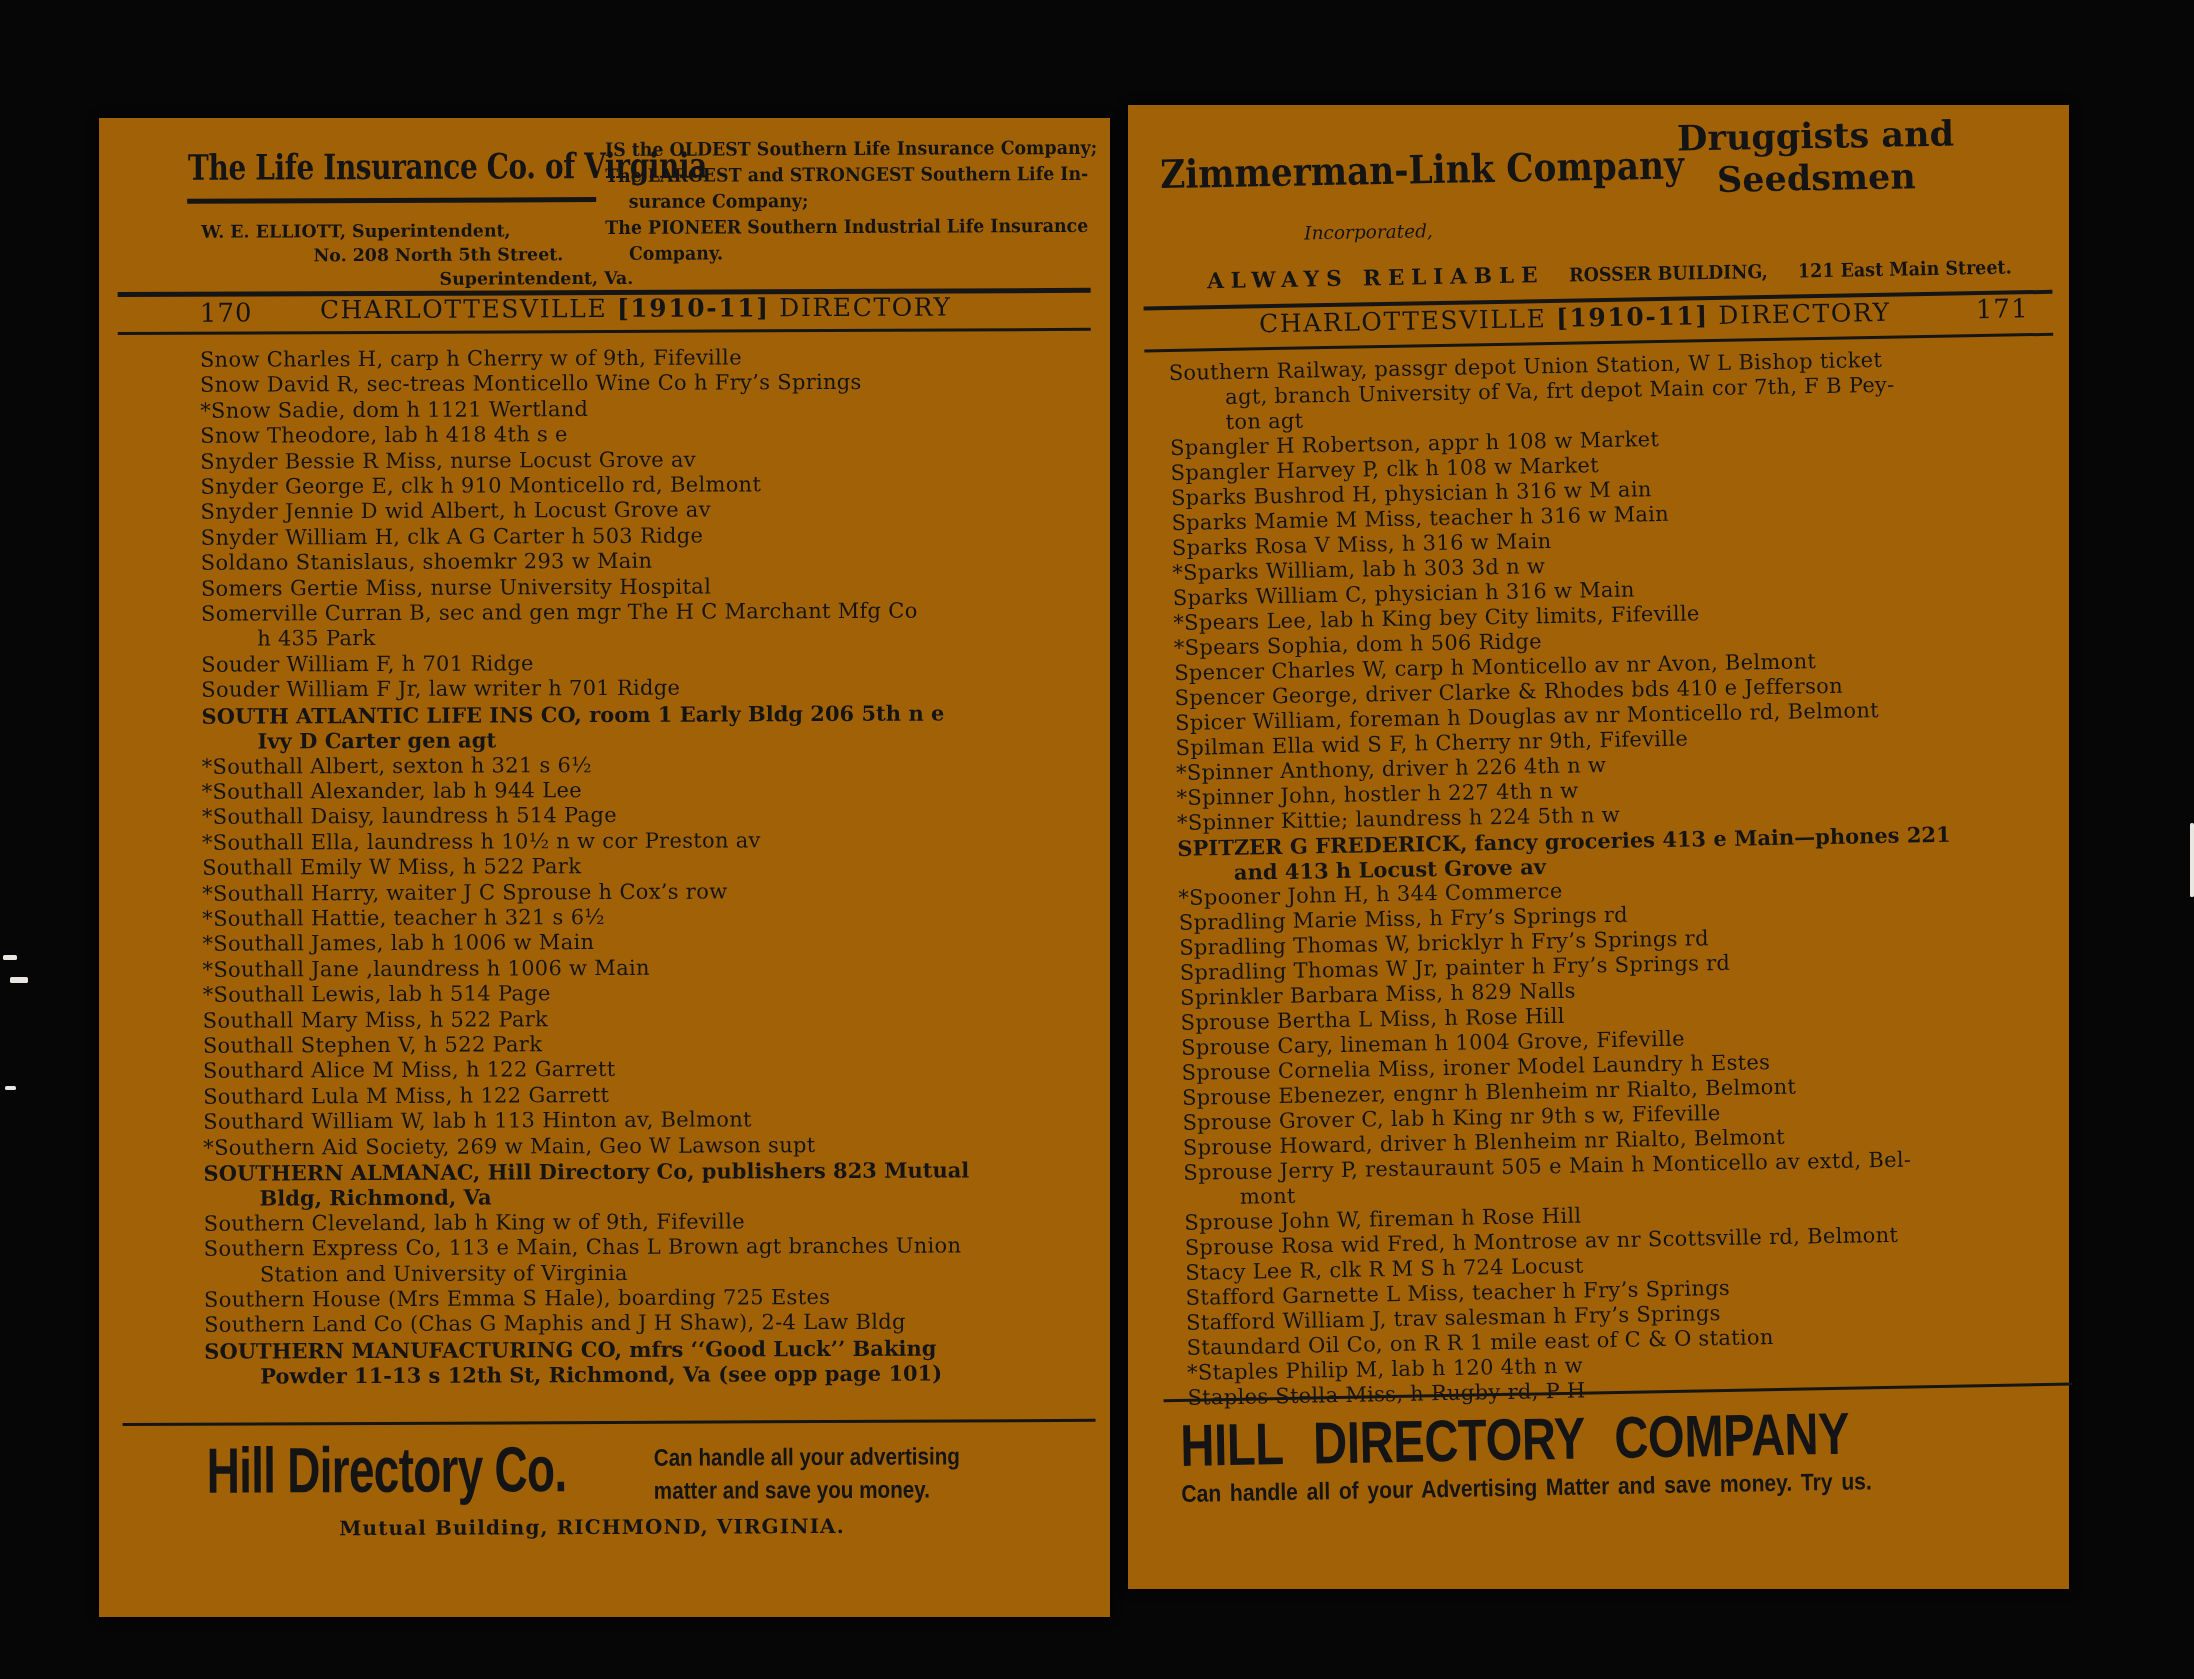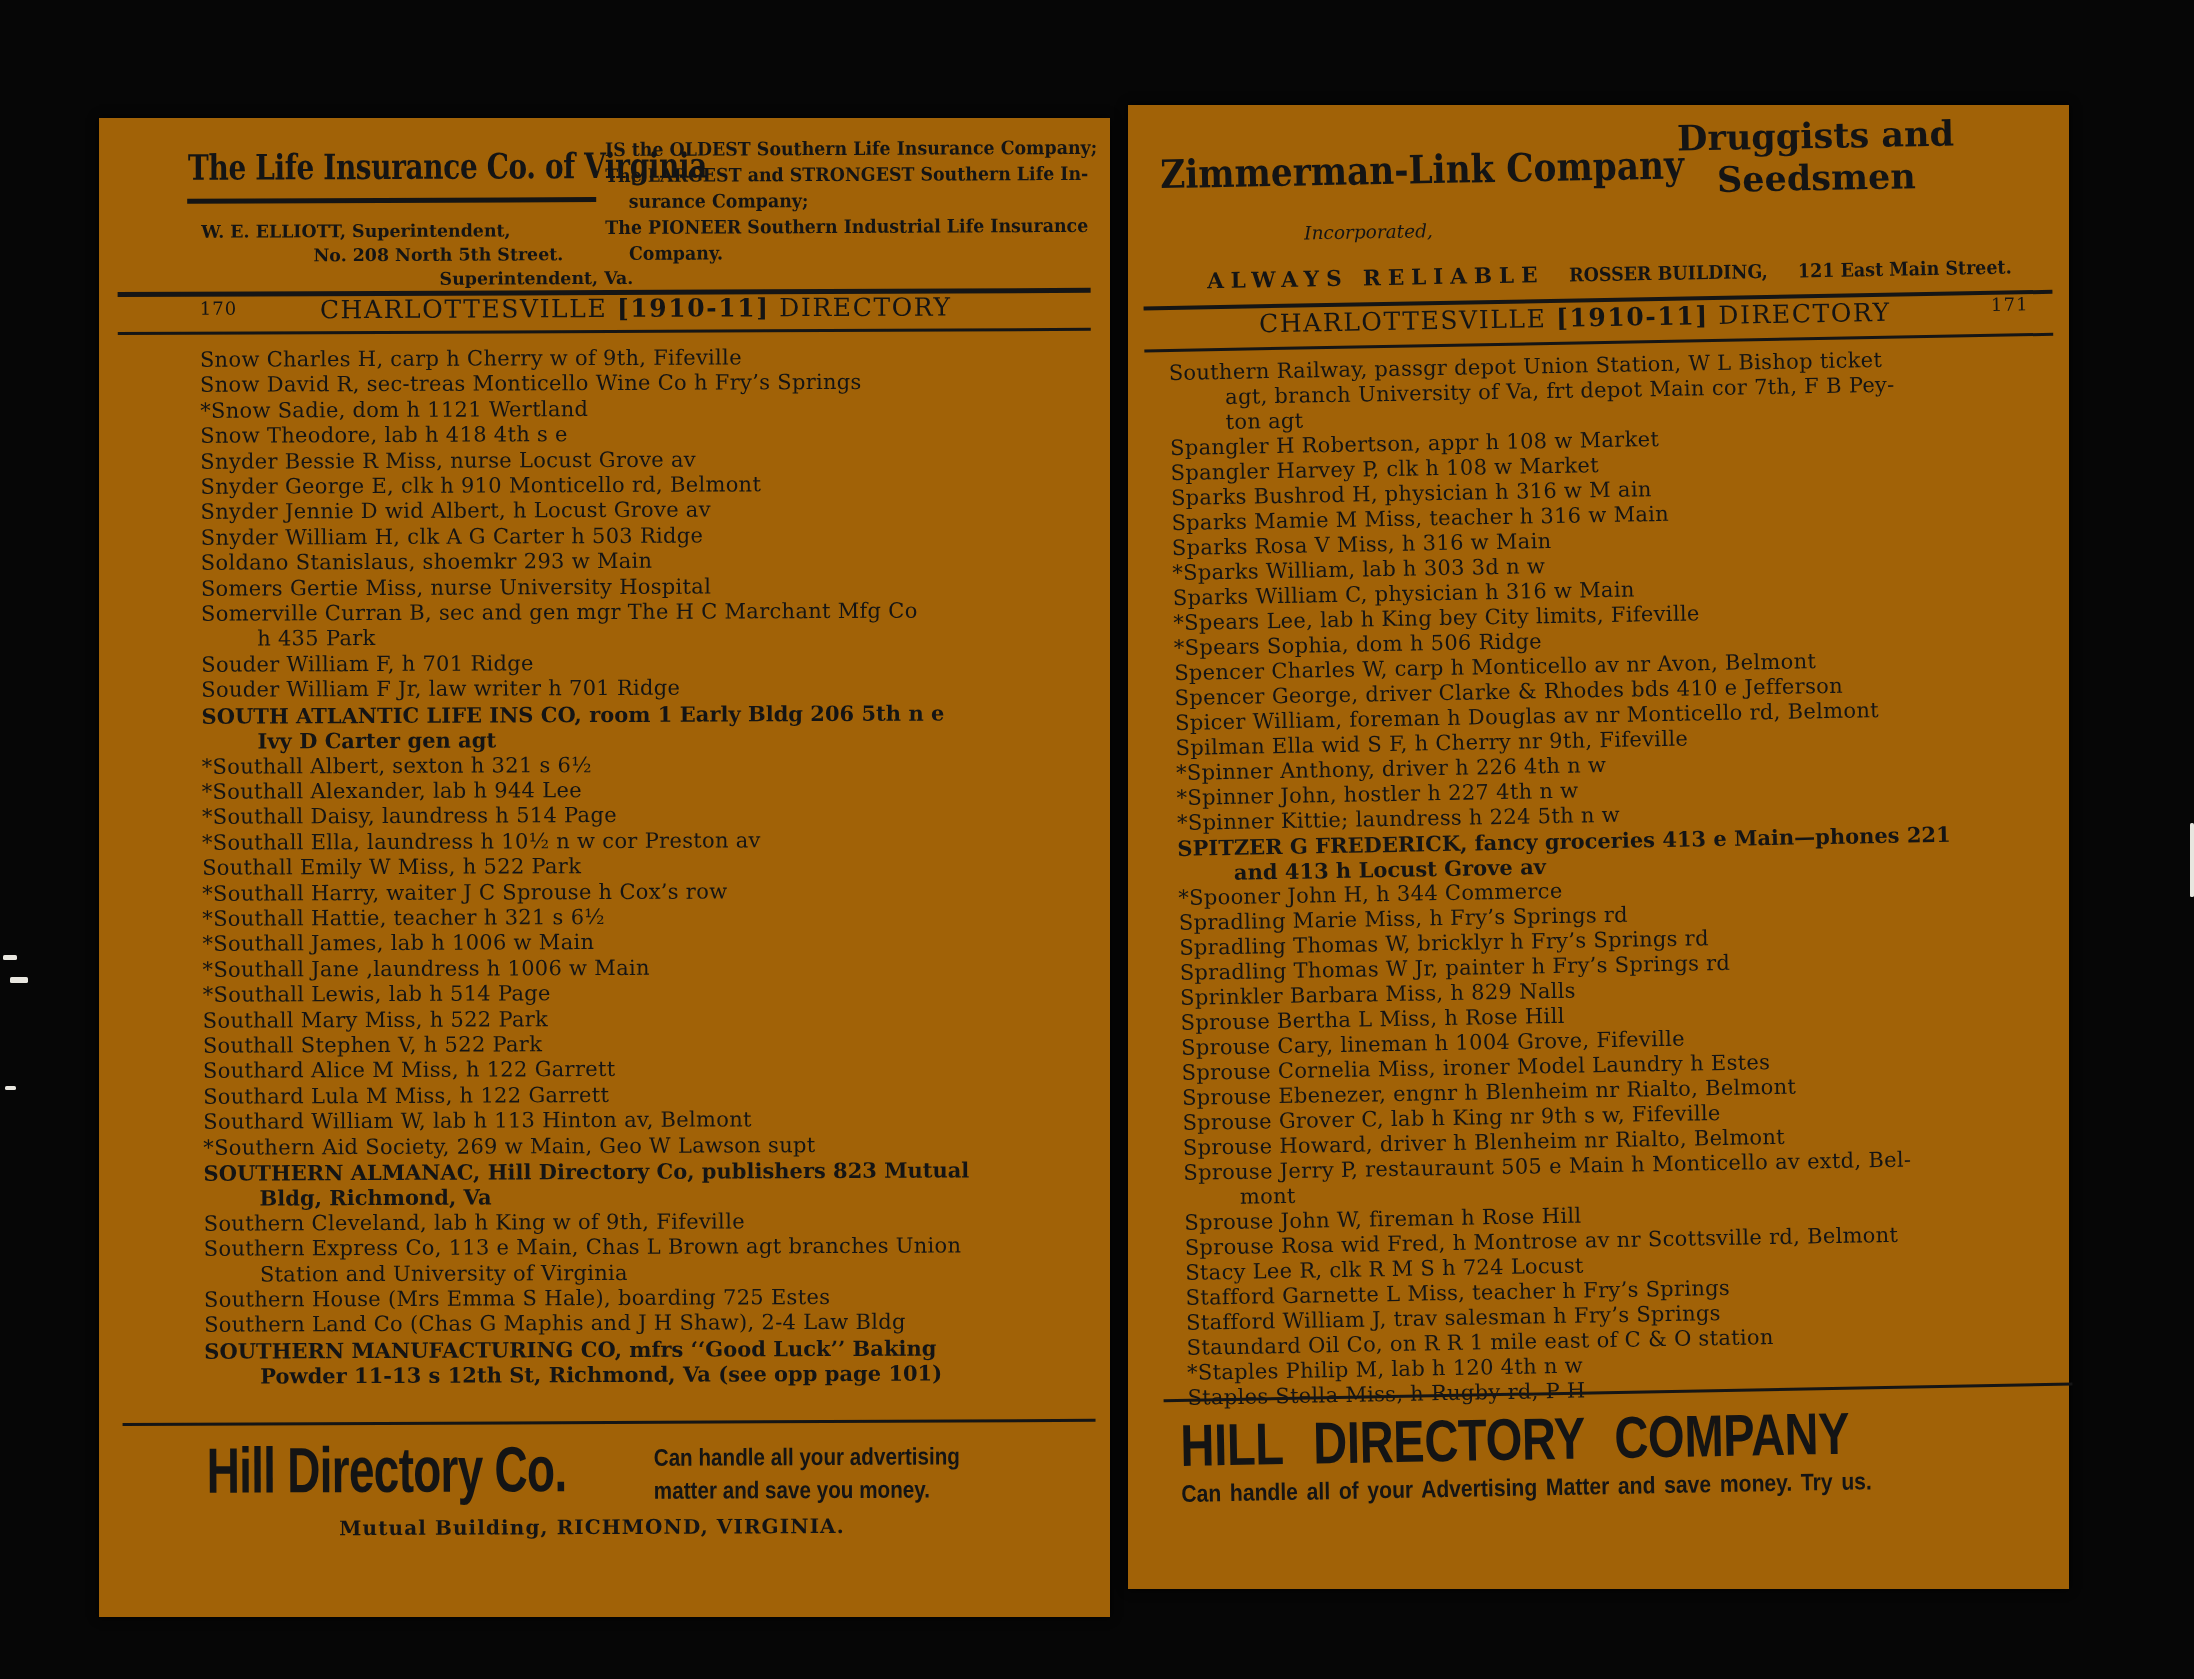--- a/index.html
+++ b/index.html
@@ -27,21 +27,21 @@
   .lp-sub{left:103px;top:100px;font-size:17.4px;font-weight:bold;line-height:24px}
   .lp-sub .l2{margin-left:112px}
   .lp-sub .l3{margin-left:238px}
   .lp-ad-right{left:507px;top:19px;width:380px;font-size:18.5px;font-weight:bold;line-height:26px;
     transform:scaleX(.94);transform-origin:left top}
   .lp-ad-right .ind2{padding-left:25px}
 
   
   .hdr-rule-a{left:19px;right:19px;height:4.7px}
   .hdr-rule-b{left:19px;right:19px;height:2.6px}
-  .pageno{font-size:18px;letter-spacing:1.1px}
+  .pageno{font-size:26px;letter-spacing:1.1px}
   .dirhdr{font-size:25px;letter-spacing:1.6px;text-align:center}
   .dirhdr .yr{font-weight:bold}
 
   
   .entries{font-size:21px;line-height:25.4px;letter-spacing:0.3px}
   .entry{white-space:nowrap}
   .entry.ind{padding-left:56px}
   .entry.bold{font-weight:bold;letter-spacing:0}
 
   

